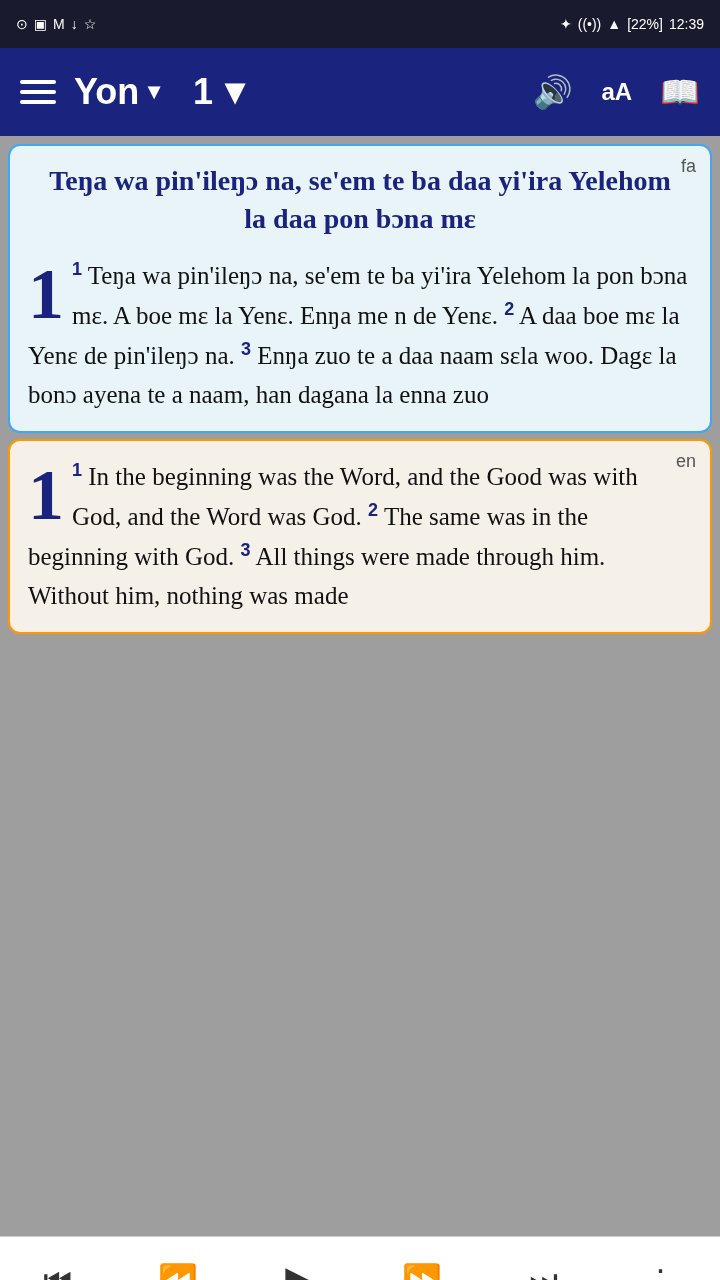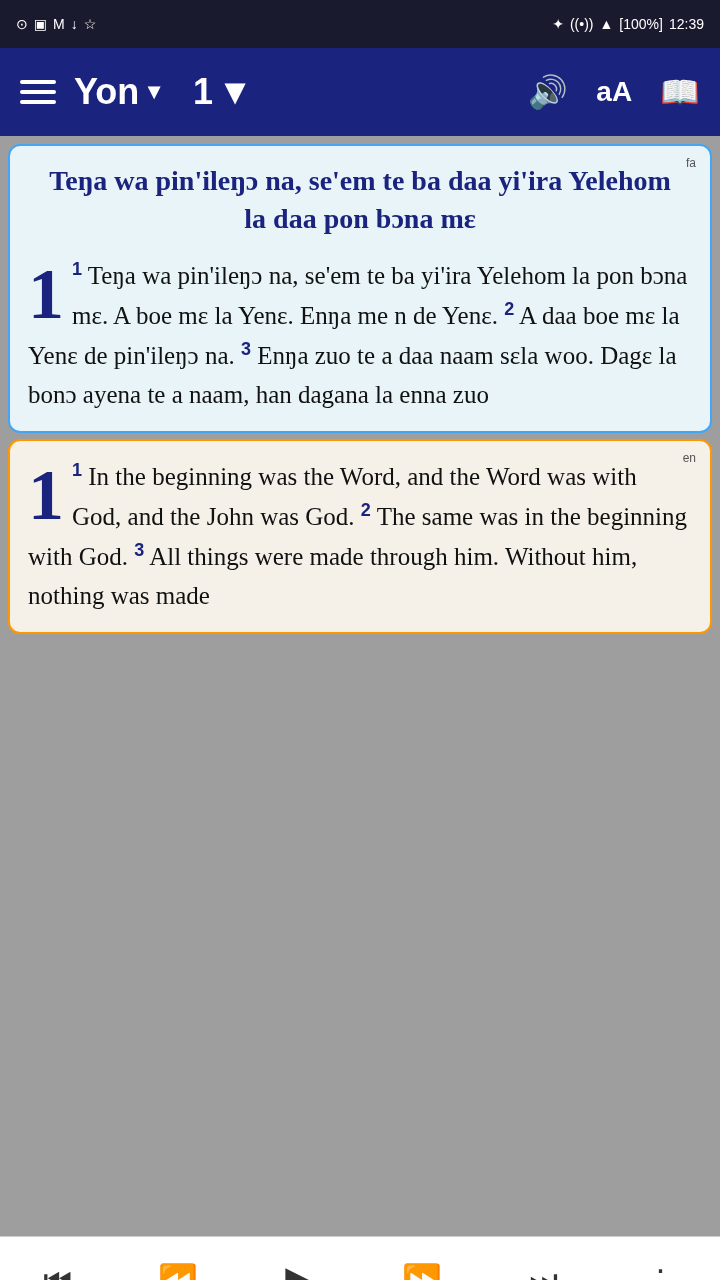--- a/index.html
+++ b/index.html
@@ -120,21 +120,21 @@
       border: 2px solid #42a5f5;
     }
     .panel-en {
       background: #f5f0e8;
       border: 2px solid #ff9800;
     }
     .panel-lang-badge {
       position: absolute;
       top: 10px;
       right: 14px;
-      font-size: 12px;
+      font-size: 18px;
       font-family: sans-serif;
       color: #555;
       font-weight: normal;
     }
 
     .scripture-title {
       text-align: center;
       color: #1a237e;
       font-size: 28px;
       font-weight: bold;
@@ -196,21 +196,21 @@
     <span>⊙</span>
     <span>▣</span>
     <span>M</span>
     <span>↓</span>
     <span>☆</span>
   </div>
   <div class="status-right">
     <span>✦</span>
     <span>((•))</span>
     <span>▲</span>
-    <span>[100%]</span>
+    <span>[22%]</span>
     <span>12:39</span>
   </div>
 </div>
 
 <div class="navbar">
   <div class="navbar-left">
     <div class="hamburger-lines">
       <span></span>
       <span></span>
       <span></span>
@@ -219,21 +219,21 @@
       <span>Yon</span>
       <span class="dropdown-arrow">▼</span>
     </div>
     <div class="chapter-num">
       <span>1</span>
       <span class="dropdown-arrow">▼</span>
     </div>
   </div>
   <div class="navbar-right">
     <span class="nav-icon">🔊</span>
-    <span class="nav-icon" style="font-size:28px; font-family:sans-serif; font-weight:bold; color:white;">aA</span>
+    <span class="nav-icon" style="font-size:24px; font-family:sans-serif; font-weight:bold; color:white;">aA</span>
     <span class="nav-icon">📖</span>
   </div>
 </div>
 
 <div class="content-area">
 
   <div class="scripture-panel panel-fa">
     <span class="panel-lang-badge">fa</span>
     <div class="scripture-title">Teŋa wa pin'ileŋɔ na, se'em te ba daa yi'ira Yelehom la daa pon bɔna mɛ</div>
     <div class="scripture-body">
@@ -245,21 +245,21 @@
       <sup class="verse-num">3</sup>
       <span> Enŋa zuo te a daa naam sɛla woo. Dagɛ la bonɔ ayena te a naam, han dagana la enna zuo</span>
     </div>
   </div>
 
   <div class="scripture-panel panel-en">
     <span class="panel-lang-badge">en</span>
     <div class="scripture-body">
       <span class="chapter-number">1</span>
       <sup class="verse-num">1</sup>
-      <span> In the beginning was the Word, and the Word was with God, and the John was God. </span>
+      <span> In the beginning was the Word, and the Good was with God, and the Word was God. </span>
       <sup class="verse-num">2</sup>
       <span> The same was in the beginning with God. </span>
       <sup class="verse-num">3</sup>
       <span> All things were made through him. Without him, nothing was made</span>
     </div>
   </div>
 
 </div>
 
 <div class="bottom-bar">

